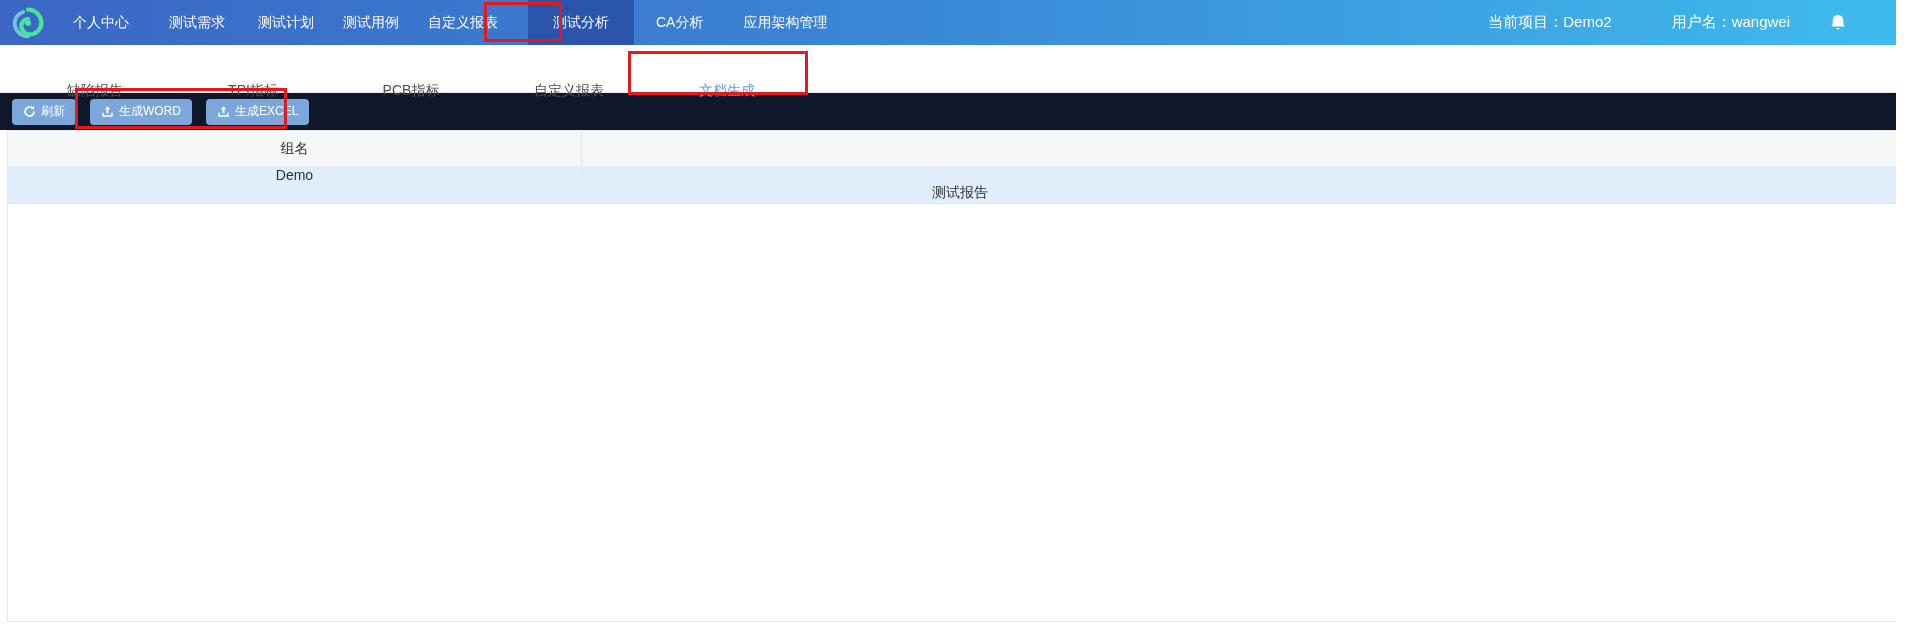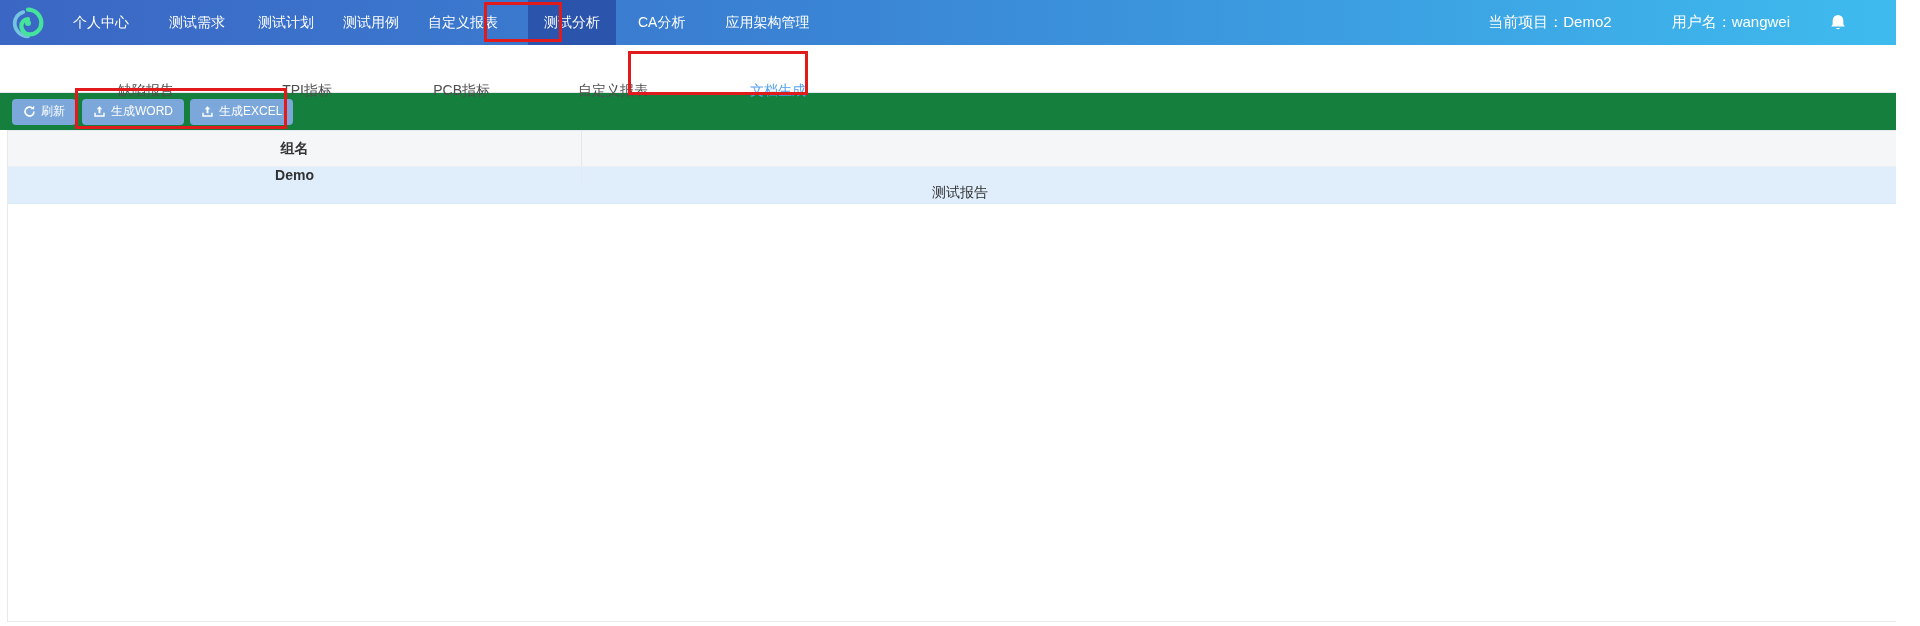--- a/index.html
+++ b/index.html
@@ -6,42 +6,42 @@
   body{font-family:"Liberation Sans","DejaVu Sans",sans-serif;}
   .screen{position:relative;width:1896px;height:626px;background:#ffffff;overflow:hidden;}
 
   
   .navbar{position:relative;height:45px;background:linear-gradient(90deg,#3b66c4 0%,#3a85d5 45%,#3ebbee 100%);display:flex;align-items:center;}
   .logo{position:absolute;left:8px;top:3px;width:40px;height:40px;display:flex;align-items:center;justify-content:center;cursor:pointer;}
   .nav-items{display:flex;align-items:center;height:45px;padding-left:73px;}
   .nav-item{color:#ffffff;font-size:14px;line-height:45px;white-space:nowrap;cursor:pointer;}
   .nav-item.m24{margin-left:40px}.nav-item.m33{margin-left:33px}.nav-item.m29{margin-left:29px}
   .nav-item.m30{margin-left:30px}.nav-item.m22{margin-left:22px}
-  .nav-item.active{background:#2b55ad;padding:0 16px;}
+  .nav-item.active{background:#2b55ad;padding:0 25px;}
   .nav-right{position:absolute;right:50px;top:0;height:45px;display:flex;align-items:center;gap:40px;color:#ffffff;font-size:15px;}
   .nav-right .proj{margin-right:20px;}
   .bell{display:flex;align-items:center;cursor:pointer;}
 
   
   .tabbar{height:47px;border-bottom:1px solid #e4e7ed;display:flex;align-items:center;padding-left:16px;background:#ffffff;}
-  .tab{width:158px;text-align:right;font-size:14px;color:#4d4d4d;line-height:47px;cursor:pointer;white-space:nowrap;margin-top:43px;}
+  .tab{width:158px;text-align:center;font-size:14px;color:#4d4d4d;line-height:47px;cursor:pointer;white-space:nowrap;margin-top:43px;}
   .tab.active{color:#53a0ef;}
 
   
-  .toolbar{height:37px;display:flex;align-items:center;padding-left:12px;background:#15803d;}
+  .toolbar{height:37px;display:flex;align-items:center;padding-left:12px;background:#0f172a;}
   .btn{height:26px;display:inline-flex;align-items:center;gap:5px;background:#7ba7db;color:#ffffff;font-size:12px;border:none;border-radius:4px;padding:0 11px;cursor:pointer;white-space:nowrap;}
-  .btn + .btn{margin-left:6px;}
+  .btn + .btn{margin-left:14px;}
   .btn svg{display:block;}
 
   
   .panel{position:absolute;left:7px;top:130px;width:1906px;height:492px;border:1px solid #e6eaf0;border-top:1px solid #e6eaf0;box-sizing:border-box;background:#ffffff;}
   .t-header{display:flex;height:35px;background:#f5f6f8;border-bottom:1px solid #ebeef5;}
   .t-row{display:flex;height:36px;background:#e0eefb;border-bottom:1px solid #d6e9f8;cursor:pointer;flex-direction:column;}
   .t-cell{display:flex;align-items:center;justify-content:center;font-size:14px;color:#303133;box-sizing:border-box;}
-  .c1{width:574px;border-right:1px solid #e4e8ee;font-weight:bold;}
+  .c1{width:574px;border-right:1px solid #e4e8ee;}
   .c2{flex:1;}
   .t-header .t-cell{color:#333333;}
 
   
   .redbox{position:absolute;border:3px solid #e11b1b;box-sizing:border-box;pointer-events:none;}
   .rb-nav{left:484px;top:2px;width:78px;height:40px;}
   .rb-tab{left:628px;top:51px;width:180px;height:44px;}
   .rb-btn{left:75px;top:88px;width:212px;height:41px;}
 </style>
 </head>

